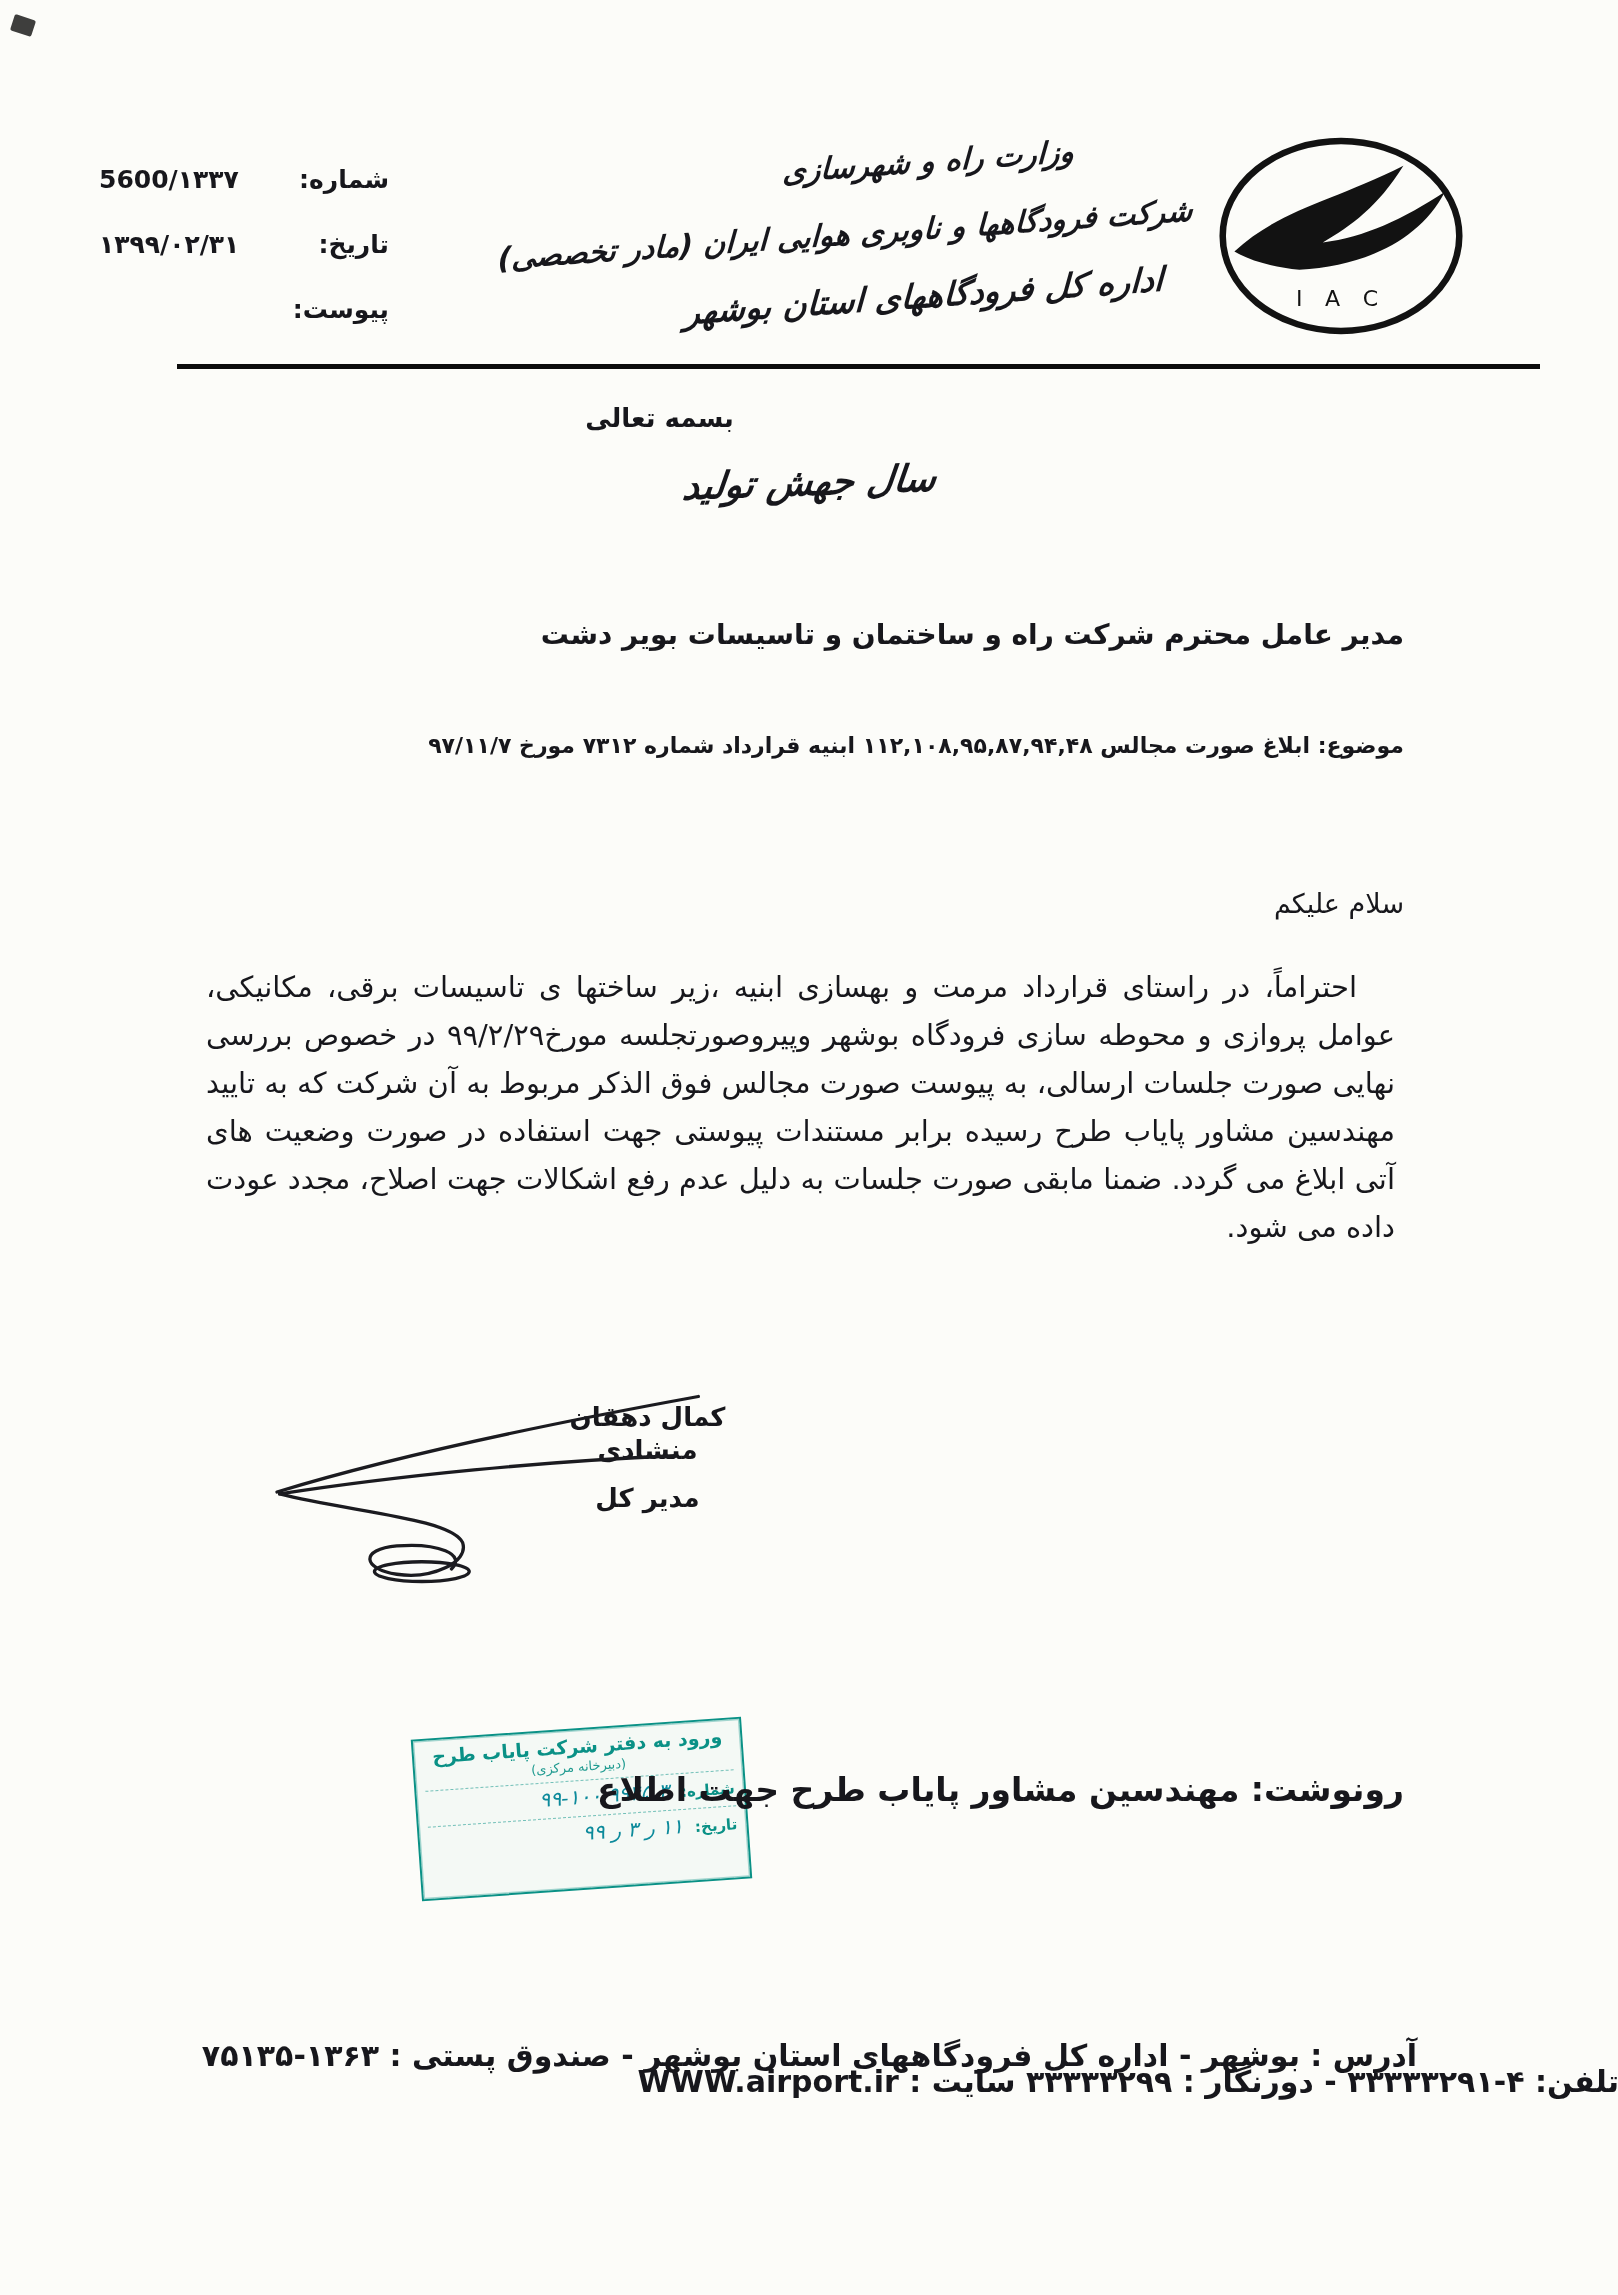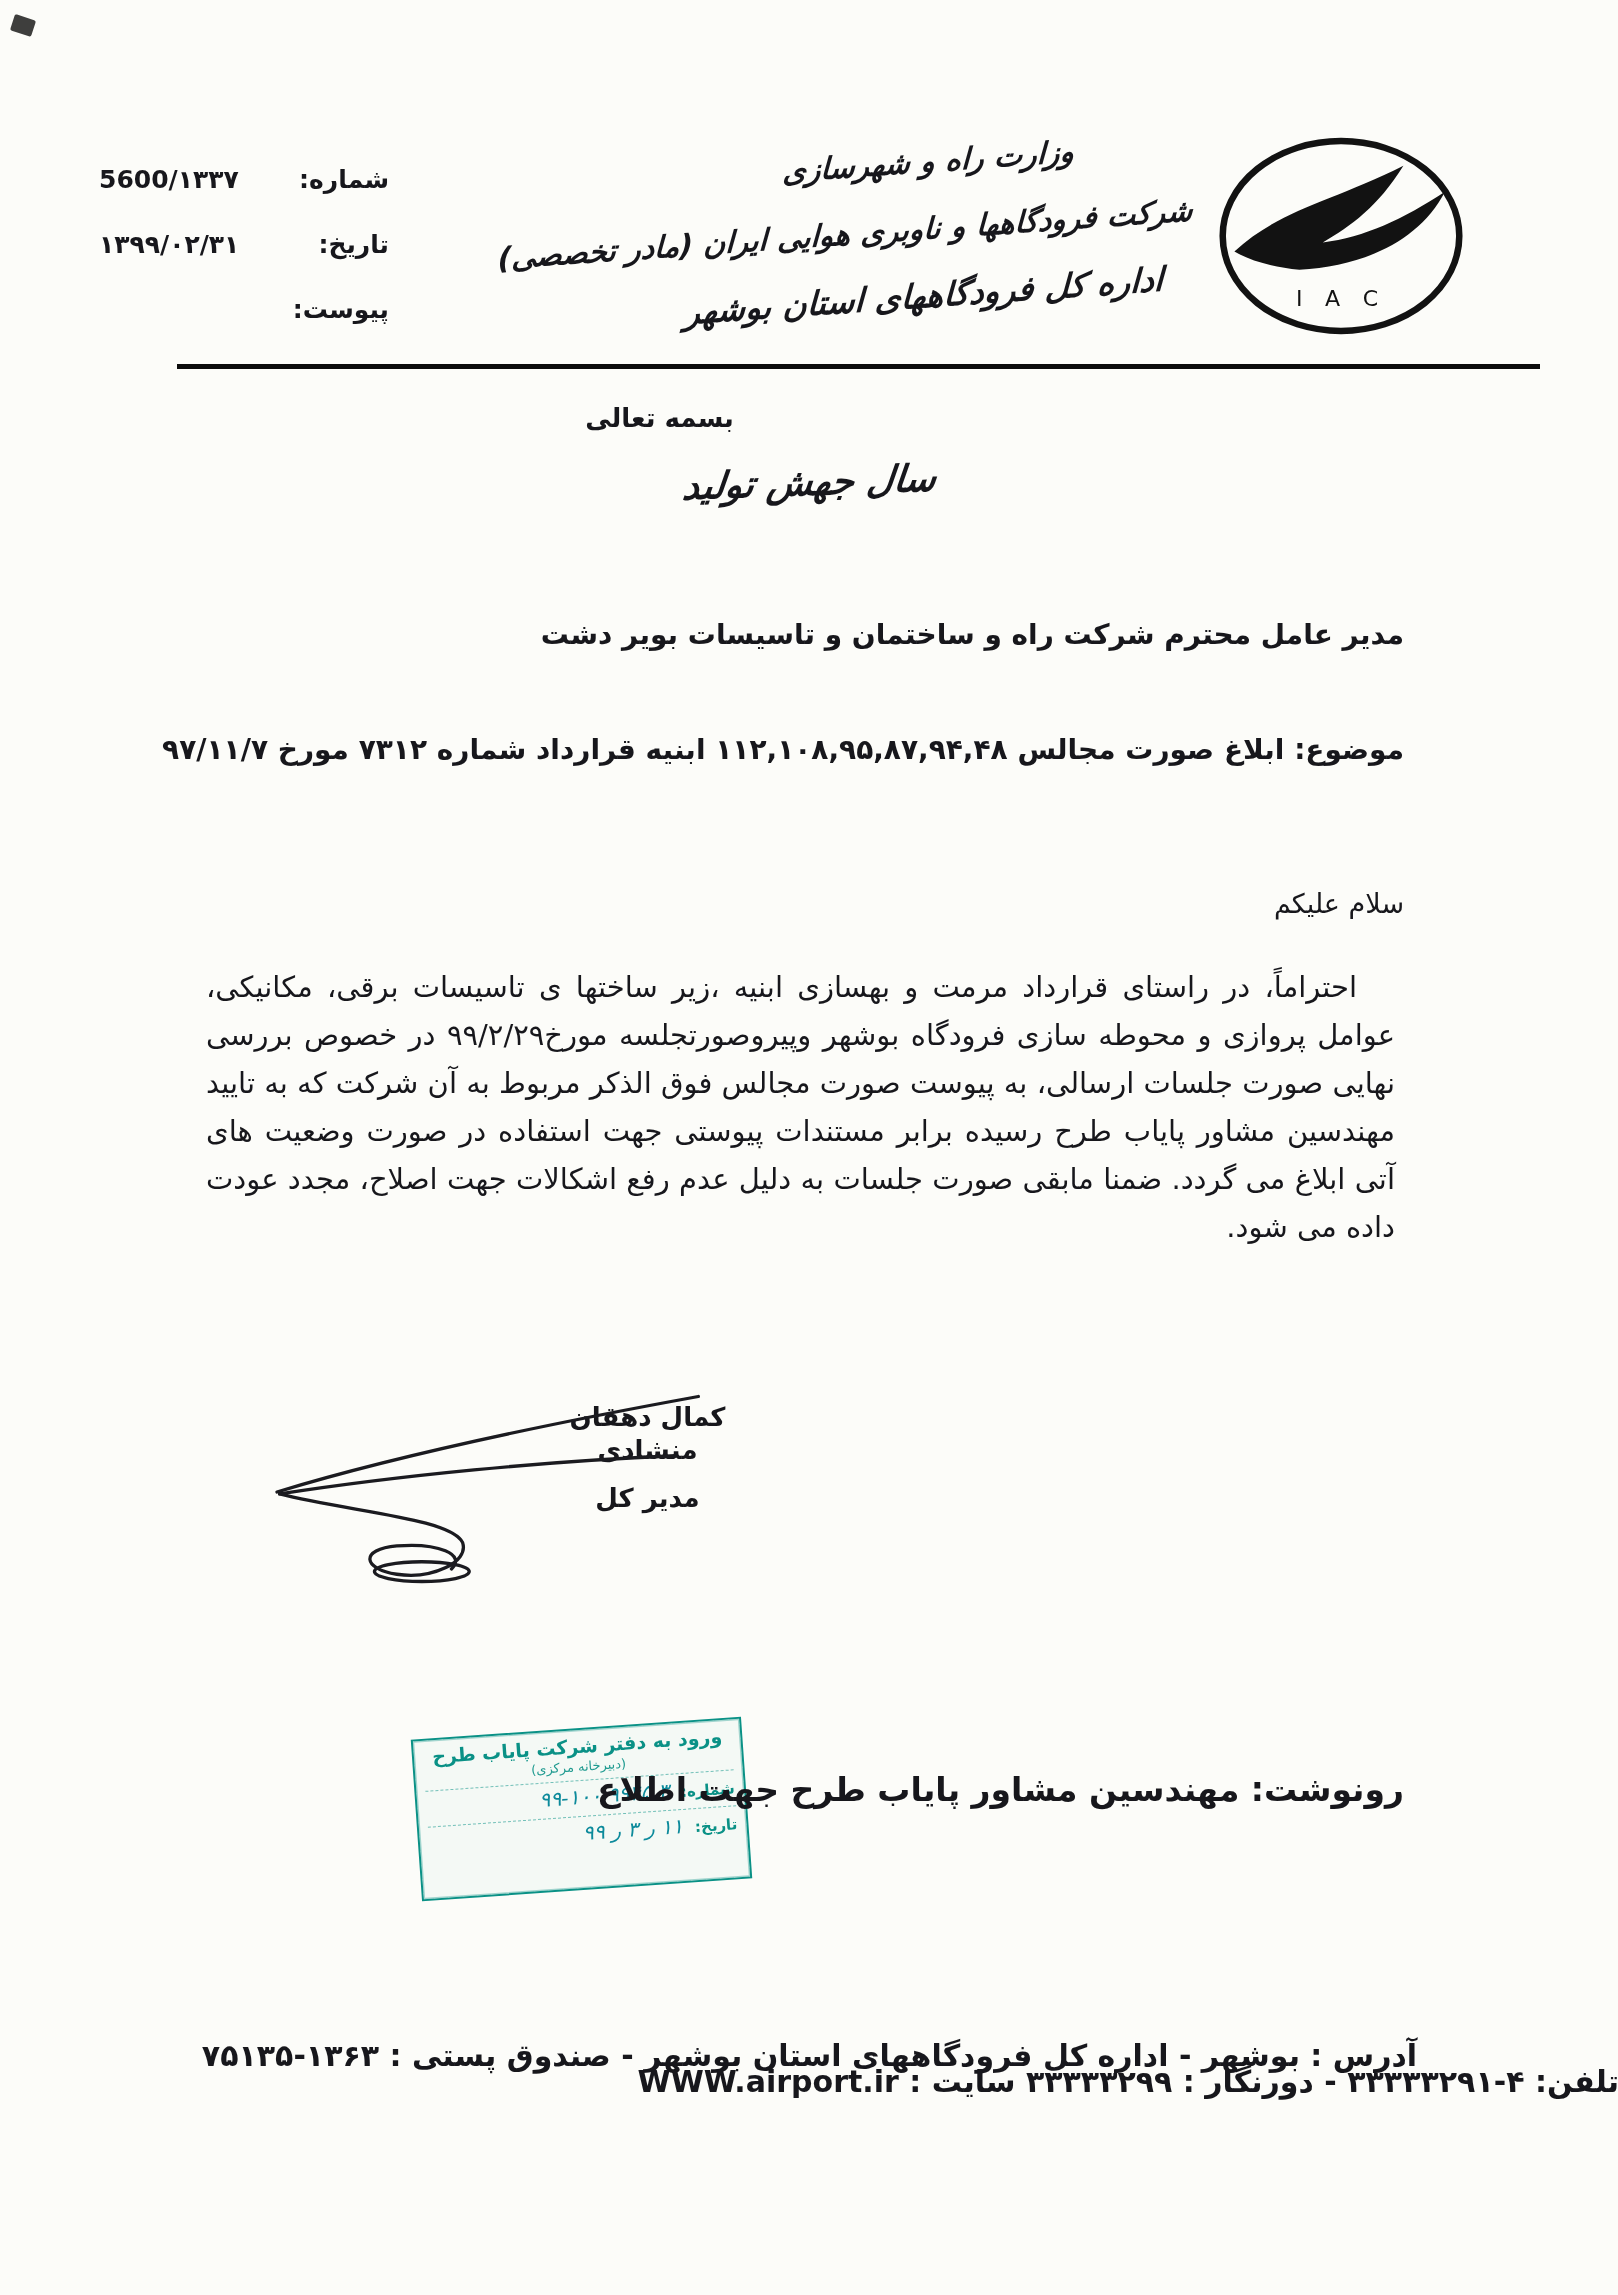--- a/index.html
+++ b/index.html
@@ -48,21 +48,21 @@
   
   .invocation { position:absolute; top:403px; left:0; width:1319px; text-align:center; font-size:26px; font-weight:bold; }
   .slogan {
     position:absolute; top:461px; left:0; width:1619px; text-align:center;
     font-size:37px; font-weight:600; font-style:italic;
     transform:rotate(-2deg) skewX(-8deg);
   }
 
   
   .addressee  { position:absolute; top:618px;  right:215px; font-size:28px; font-weight:bold;margin-left:45px; }
-  .subject    { position:absolute; top:733px; right:215px; font-size:28px; font-weight:bold; }
+  .subject    { position:absolute; top:733px; right:215px; font-size:22px; font-weight:bold; }
   .salutation { position:absolute; top:888px; right:215px; font-size:27px; }
   .body-text {
     position:absolute; top:963px; right:224px; width:1189px;
     font-size:29px; line-height:48px; text-align:justify; text-indent:38px;
   }
 
   
   .sig-block {
     position:absolute; top:1401px; left:552px; width:191px;
     text-align:center; font-weight:bold; font-size:26px; line-height:33px;

